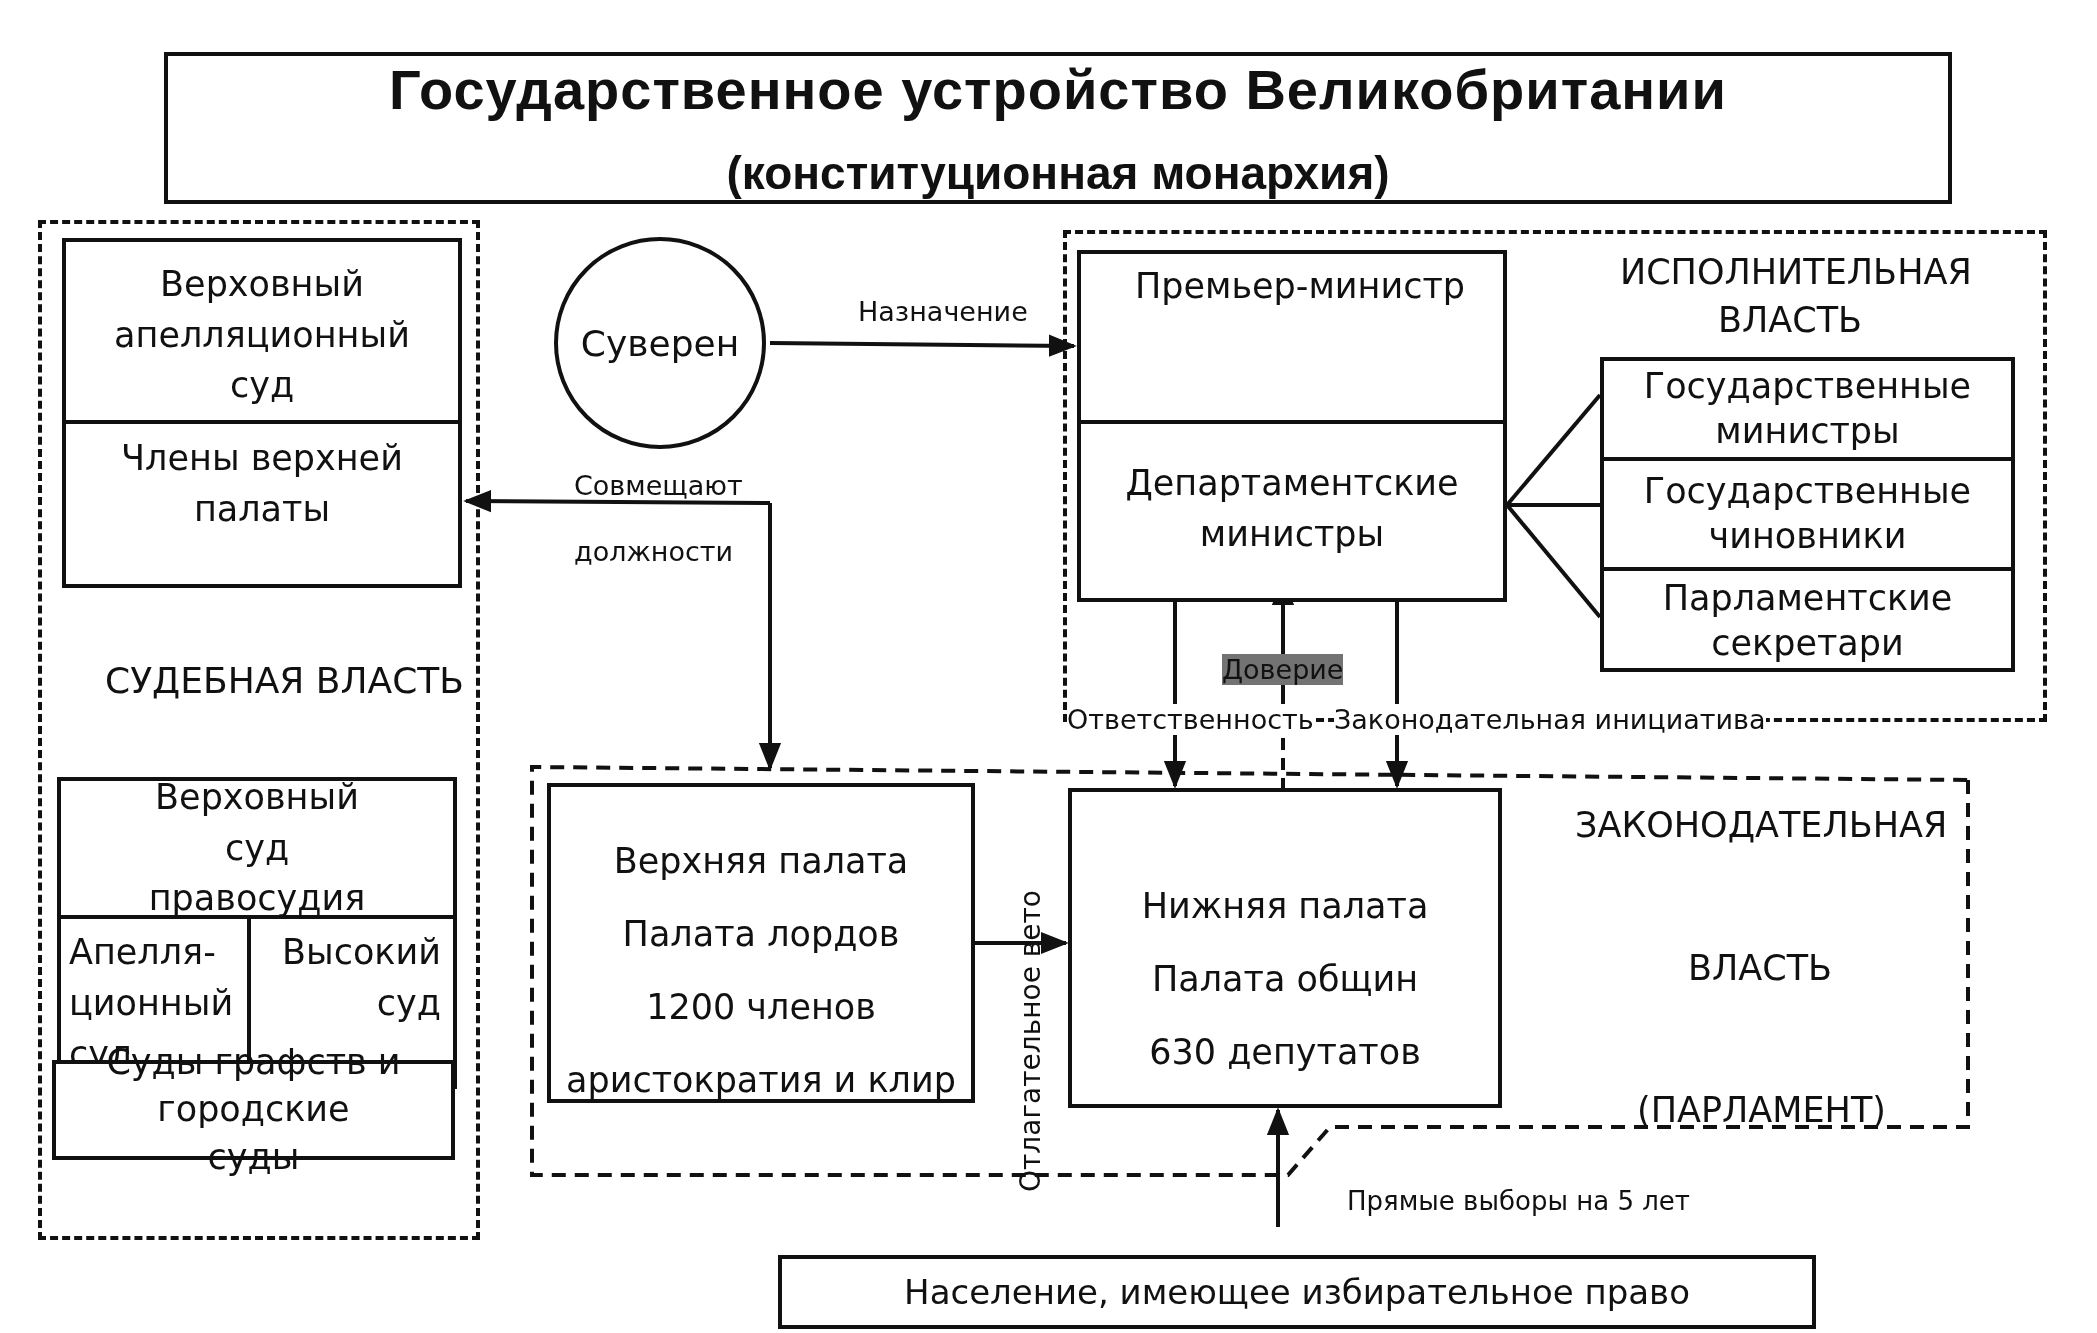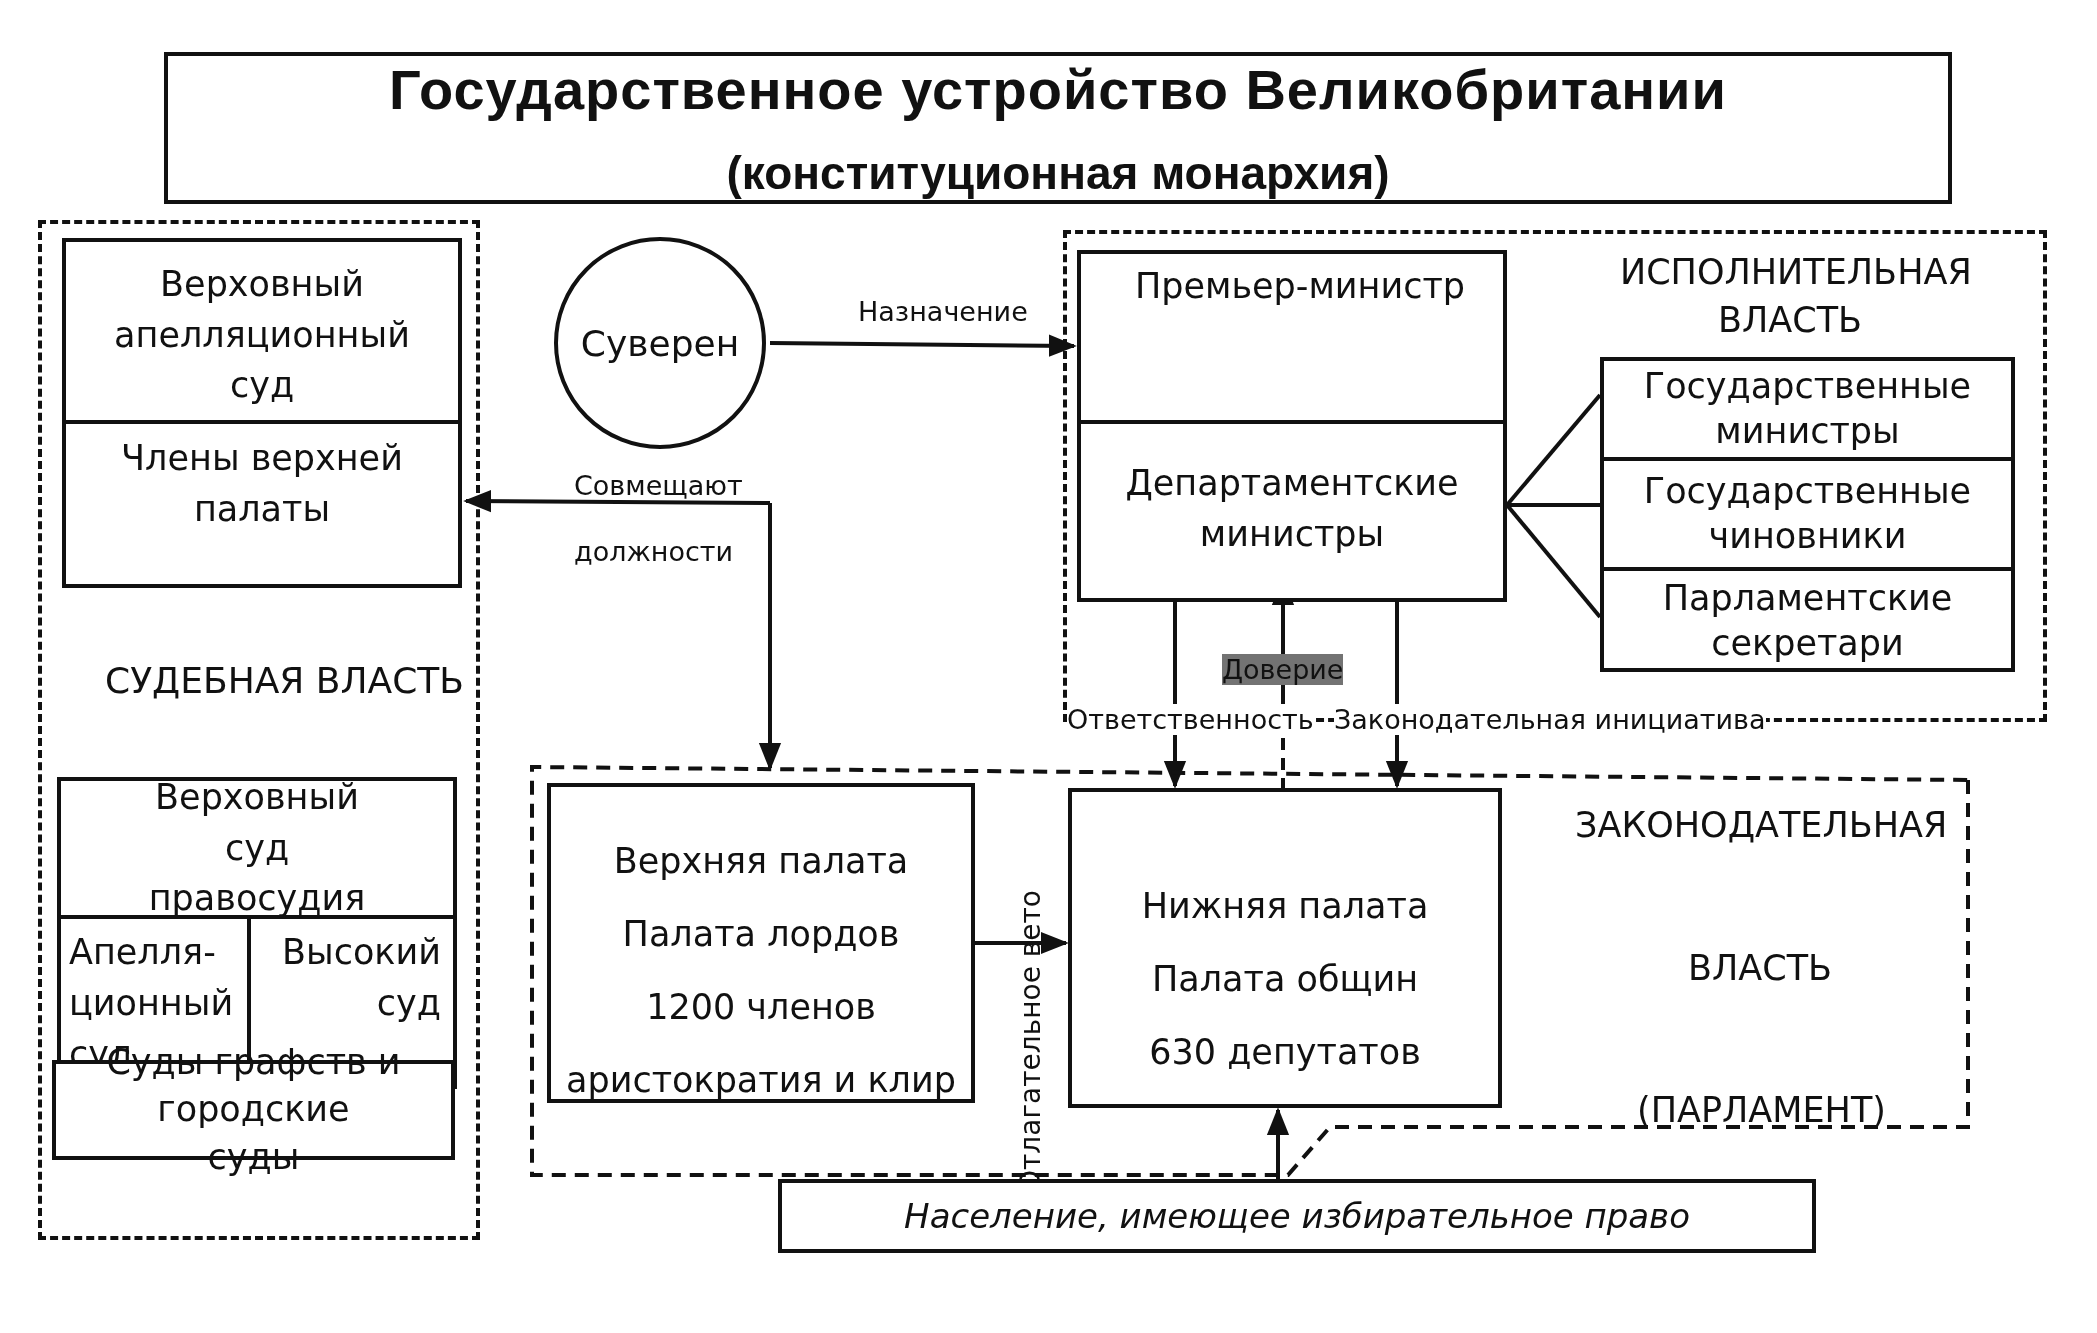--- a/index.html
+++ b/index.html
@@ -127,15 +127,15 @@
     <div>630 депутатов</div>
   </div>
 </div>
 
 <div class="lbl big" style="left:1575px; top:805px; font-size:35px;">ЗАКОНОДАТЕЛЬНАЯ</div>
 <div class="lbl big" style="left:1688px; top:948px; font-size:35px;">ВЛАСТЬ</div>
 <div class="lbl big" style="left:1637px; top:1090px; font-size:35px;">(ПАРЛАМЕНТ)</div>
 
 <div class="lbl" style="left:1347px; top:1186px; font-size:26px;">Прямые выборы на 5 лет</div>
 
-<div class="box" style="left:778px; top:1179px; width:1038px; height:74px; display:flex; align-items:center; justify-content:center;font-style:italic;">
+<div class="box" style="left:778px; top:1255px; width:1038px; height:74px; display:flex; align-items:center; justify-content:center;">
   <span style="font-size:34px;">Население, имеющее избирательное право</span>
 </div>
 
 </body></html>

